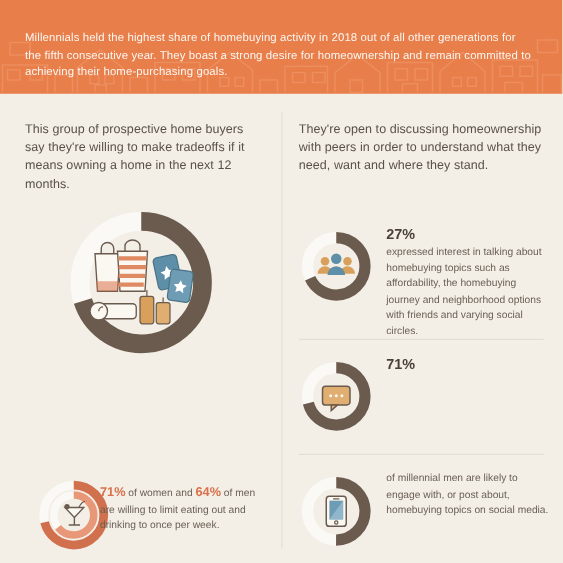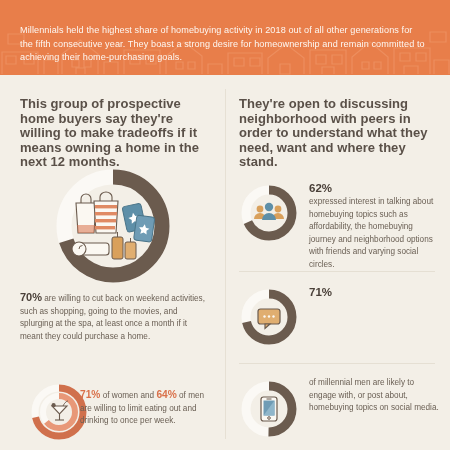--- a/index.html
+++ b/index.html
@@ -19,21 +19,21 @@
     position:relative;z-index:2;
     color:#FDF7F2;font-size:9.1px;line-height:13.6px;
     padding:24px 22px 0 20px;
     letter-spacing:.1px;
   }
   .body-wrap{position:absolute;top:75px;left:0;width:450px;height:375px;}
   .col-left{position:absolute;left:0;top:0;width:225px;height:375px;}
   .col-right{position:absolute;left:225px;top:0;width:225px;height:375px;}
   .vdiv{position:absolute;left:225px;top:14px;width:1px;height:350px;background:#E6E0D4;}
   .lede{
-    color:#5A5048;font-size:13px;line-height:14.6px;font-weight:bold;
+    color:#5A5048;font-size:10px;line-height:14.6px;font-weight:normal;
     padding:22px 26px 0 20px;letter-spacing:.05px;
   }
   .col-right .lede{padding-left:14px;padding-right:16px;}
   .big-donut-wrap{position:absolute;left:38px;top:92px;width:150px;height:118px;}
   .stat-text{
     position:absolute;color:#6B6055;font-size:8.2px;line-height:12.6px;
   }
   .stat-text .pct{font-weight:bold;color:#4A4039;font-size:11px;}
   .pct-orange{color:#D9714A;font-weight:bold;font-size:10.2px;}
   .block70{left:20px;top:216px;width:192px;}
@@ -122,24 +122,20 @@
           <g transform="translate(74,64)">
             <rect x="0" y="6" width="11" height="22" rx="2" fill="#D9A05B" stroke="#6B5B4E" stroke-width="1"></rect>
             <path d="M5.5 6 v-5" stroke="#6B5B4E" stroke-width="1"></path>
             <rect x="13" y="11" width="11" height="17" rx="2" fill="#E0AE70" stroke="#6B5B4E" stroke-width="1"></rect>
             <path d="M18.5 11 v-4" stroke="#6B5B4E" stroke-width="1"></path>
           </g>
         </g>
       </svg>
     </div>
 
-    <div class="stat-text block70">
-      <span class="pct">70%</span>
-      <span>are willing to cut back on weekend activities, such as shopping, going to the movies, and splurging at the spa, at least once a month if it meant they could purchase a home.</span>
-    </div>
 
     <div class="cocktail-row">
       <div class="cocktail-donut">
         <svg viewBox="0 0 62 62" width="62" height="62">
           <g transform="translate(31,31)">
             <circle r="24" fill="none" stroke="#FBF9F5" stroke-width="7"></circle>
 
             <circle r="24" fill="none" stroke="#D0704C" stroke-width="7" stroke-dasharray="107.1 43.7" transform="rotate(-90)"></circle>
             <circle r="16" fill="none" stroke="#FBF9F5" stroke-width="6"></circle>
 
@@ -155,42 +151,42 @@
           </g>
         </svg>
       </div>
       <div class="cocktail-text">
         <span class="pct-orange">71%</span><span> of women and </span><span class="pct-orange">64%</span><span> of men are willing to limit eating out and drinking to once per week.</span>
       </div>
     </div>
   </div>
 
   <div class="col-right">
-    <div class="lede">They're open to discussing neighborhood with peers in order to understand what they need, want and where they stand.</div>
+    <div class="lede">They're open to discussing homeownership with peers in order to understand what they need, want and where they stand.</div>
 
     <div class="r-item" style="top:108px;">
       <div class="r-donut">
         <svg viewBox="0 0 60 60" width="60" height="60">
           <g transform="translate(30,30)">
             <circle r="23" fill="none" stroke="#FBF9F5" stroke-width="9"></circle>
 
             <circle r="23" fill="none" stroke="#6B5B4E" stroke-width="9" stroke-dasharray="98.3 46.2" transform="rotate(-90)"></circle>
             <g>
               <circle cx="-9" cy="-4" r="3.4" fill="#D9A05B"></circle>
               <path d="M-15 6 a6 6 0 0 1 12 0z" fill="#D9A05B"></path>
               <circle cx="9" cy="-4" r="3.4" fill="#D9A05B"></circle>
               <path d="M3 6 a6 6 0 0 1 12 0z" fill="#D9A05B"></path>
               <circle cx="0" cy="-6" r="4.2" fill="#5E8FA8"></circle>
               <path d="M-7 7 a7 7 0 0 1 14 0z" fill="#5E8FA8"></path>
             </g>
           </g>
         </svg>
       </div>
       <div class="r-body">
-        <span class="r-pct">62%</span>
+        <span class="r-pct">27%</span>
         <span class="r-desc">expressed interest in talking about homebuying topics such as affordability, the homebuying journey and neighborhood options with friends and varying social circles.</span>
       </div>
     </div>
 
     <div class="hdiv" style="top:196px;"></div>
 
     <div class="r-item" style="top:212px;">
       <div class="r-donut">
         <svg viewBox="0 0 60 60" width="60" height="60">
           <g transform="translate(30,30)">

